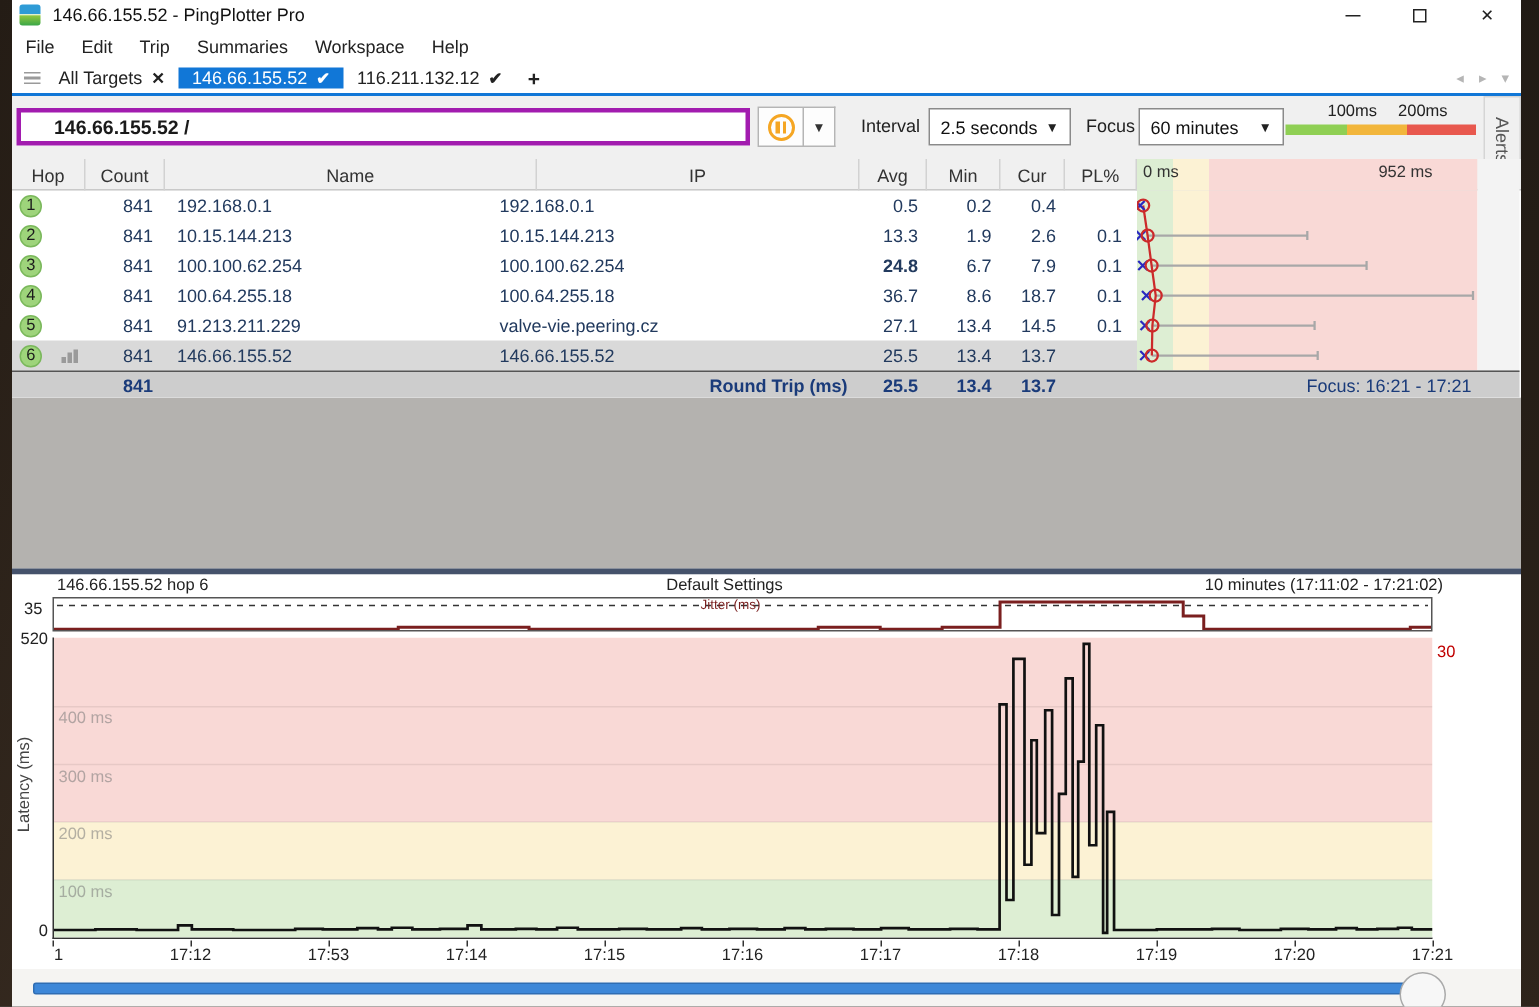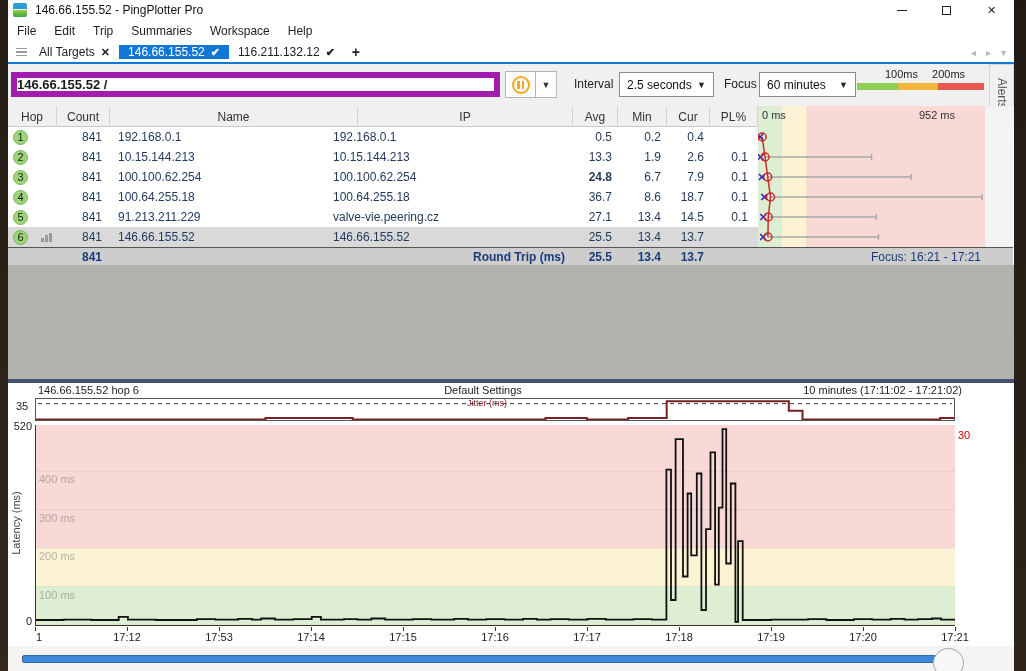--- a/index.html
+++ b/index.html
@@ -32,22 +32,22 @@
   .tab.active { background:#1177d7; color:#fff; }
   .tab .mark { font-size:11px; font-weight:bold; }
   .plusbtn { display:flex; align-items:center; padding:0 8px; font-size:14px; font-weight:bold; color:#222; }
   .tabnav { position:absolute; right:8px; top:0; height:20px; display:flex; align-items:center; gap:10px;
     color:#b5b5b5; font-size:10px; }
   .accentline { height:2px; background:#1177d7; }
 
   
   .toolbar { position:relative; height:42px; background:#f0f0f0; }
   .targetbox { position:absolute; left:3px; top:8px; width:489px; height:25px; background:#fff;
-    border:6px solid #a21caf; font-size:13px; font-weight:bold; color:#1a1a1a;
-    display:flex; align-items:center; padding-left:0; }
+    border:3px solid #a21caf; font-size:13px; font-weight:bold; color:#1a1a1a;
+    display:flex; align-items:center; padding-left:22px; }
   .btngroup { position:absolute; left:497px; top:7px; display:flex; }
   .pausebtn { width:31px; height:27px; background:#fdfdfd; border:1px solid #b5b5b5;
     display:flex; align-items:center; justify-content:center; }
   .pausecircle { width:18px; height:18px; border-radius:50%; border:2px solid #f5a623;
     display:flex; align-items:center; justify-content:center; gap:2px; }
   .pausecircle i { width:2.5px; height:8px; background:#f5a623; display:block; }
   .dropbtn { width:21px; height:27px; background:#fdfdfd; border:1px solid #b5b5b5; border-left:none;
     display:flex; align-items:center; justify-content:center; font-size:9px; color:#333; }
   .toollabel { position:absolute; top:13px; font-size:12px; color:#222; }
   .select { position:absolute; top:8px; height:25px; background:#fff; border:1px solid #8a8a8a;

